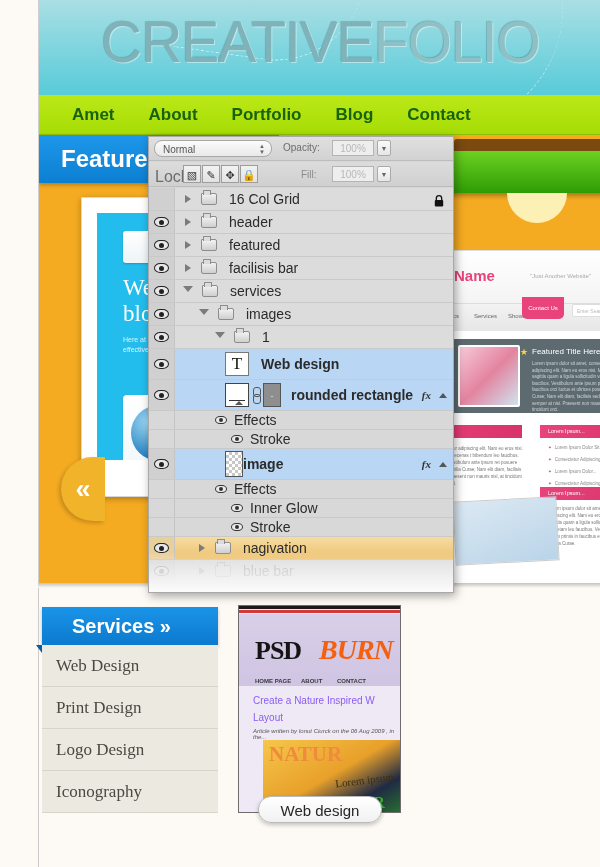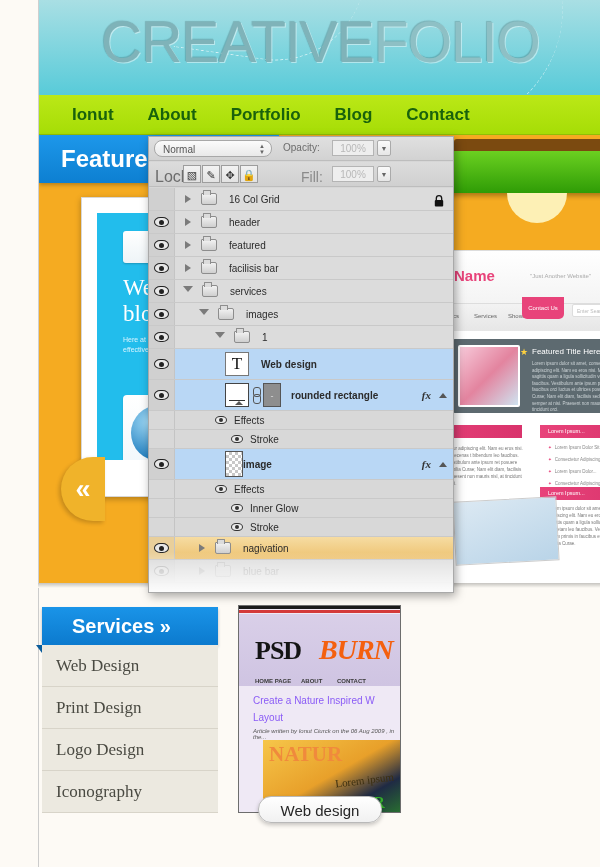--- a/index.html
+++ b/index.html
@@ -142,42 +142,42 @@
   #opacity-field { position:absolute; left:183px; top:3px; width:42px; height:16px; background:#eee;
     border:1px solid #b4b4b4; font-size:10px; color:#b8b8b8; text-align:center; line-height:16px; }
   #opacity-arrow { position:absolute; left:228px; top:3px; width:14px; height:16px; background:linear-gradient(#fafafa,#e6e6e6);
     border:1px solid #aaa; border-radius:2px; font-size:7px; color:#666; text-align:center; line-height:16px; }
 
   #ps-lockrow { position:absolute; left:0; top:25px; width:100%; height:25px;
     background:linear-gradient(#dcdcdc,#d0d0d0); border-bottom:1px solid #bdbdbd; }
   #lock-lbl { position:absolute; left:6px; top:6px; font-size:16px; color:#6c6c6c; }
   .lockbtn { position:absolute; top:3px; width:18px; height:18px; background:linear-gradient(#f2f2f2,#e2e2e2);
              border:1px solid #9d9d9d; text-align:center; line-height:18px; font-size:11px; color:#333; }
-  #fill-lbl { position:absolute; left:152px; top:7px; font-size:14px; color:#8b8b8b; }
+  #fill-lbl { position:absolute; left:152px; top:7px; font-size:10px; color:#8b8b8b; }
   #fill-field { position:absolute; left:183px; top:4px; width:42px; height:16px; background:#eee;
     border:1px solid #b4b4b4; font-size:10px; color:#b8b8b8; text-align:center; line-height:16px; }
   #fill-arrow { position:absolute; left:228px; top:4px; width:14px; height:16px; background:linear-gradient(#fafafa,#e6e6e6);
     border:1px solid #aaa; border-radius:2px; font-size:7px; color:#666; text-align:center; line-height:16px; }
 
   #layer-list { position:absolute; left:0; top:51px; width:100%; bottom:0; background:#dcdcdc; }
 
   .lrow { position:relative; width:100%; height:23px; border-bottom:1px solid #c9c9c9;
           background:#dcdcdc; display:flex; align-items:center; }
   .lrow.sel { background:#b9d7f5; }
   .lrow.fx-bar { height:19px; background:#d8d8d8; }
   .eye-cell { position:absolute; left:0; top:0; width:26px; height:100%; border-right:1px solid #c4c4c4;
               display:flex; align-items:center; justify-content:center; background:#d0d0d0; }
   .lrow.sel .eye-cell { background:#d0d0d0; }
   .eye { width:15px; height:10px; border-radius:50%/60%; border:1.4px solid #222; position:relative; background:#e8e8e8; }
   .eye:after { content:""; position:absolute; left:4.3px; top:2.1px; width:5px; height:5px; border-radius:50%; background:#222; }
   .tri { width:0; height:0; border-left:6px solid #7b7b7b; border-top:4px solid transparent; border-bottom:4px solid transparent; }
   .tri.open { border-left:5px solid transparent; border-right:5px solid transparent; border-top:6px solid #7b7b7b; }
   .folder { width:16px; height:12px; background:linear-gradient(#f2f2f2,#cfcfcf); border:1px solid #8d8d8d; border-radius:1px 2px 2px 2px; position:relative;}
   .folder:before { content:""; position:absolute; left:1px; top:-4px; width:6px; height:4px; background:#dcdcdc; border:1px solid #8d8d8d; border-bottom:none; border-radius:1px 1px 0 0;}
-  .lname { font-size:10px; color:#2b2b2b; }
+  .lname { font-size:14px; color:#2b2b2b; }
   .lock-icon { position:absolute; right:9px; top:5px; width:10px; height:12px; }
   .fx { position:absolute; right:22px; font-style:italic; font-weight:bold; font-size:11px; color:#333; font-family:"Liberation Serif", serif;}
   .fxtri { position:absolute; right:6px; width:0; height:0; border-left:4px solid transparent; border-right:4px solid transparent; border-bottom:5px solid #555;}
   .tthumb { width:24px; height:24px; background:#fff; border:1px solid #777; display:flex; align-items:center; justify-content:center;
             font-family:"Liberation Serif", serif; font-size:17px; color:#111; }
   .sthumb { width:24px; height:24px; background:#fff; border:1px solid #444; position:relative; }
   .sthumb:after { content:""; position:absolute; left:3px; bottom:3px; right:3px; height:2px; border-top:1px solid #333; }
   .sthumb:before { content:""; position:absolute; left:9px; bottom:1px; width:0;height:0;
                    border-left:4px solid transparent;border-right:4px solid transparent;border-bottom:4px solid #555;}
   .link-ic { width:8px; height:18px; position:relative; margin:0 3px; }
@@ -241,21 +241,21 @@
 
   <div id="site-header">
     <div class="swoosh sw1"></div>
     <div class="swoosh sw2"></div>
     <div class="swoosh sw3"></div>
     <div id="site-logo"><span>CREATIVE</span><b>FOLIO</b></div>
   </div>
 
   <nav id="site-nav">
     <ul>
-      <li>Ionut</li>
+      <li>Amet</li>
       <li>About</li>
       <li>Portfolio</li>
       <li>Blog</li>
       <li>Contact</li>
     </ul>
   </nav>
 
   <div id="site-body">
 
     <div id="featured-tab">Featured</div>

